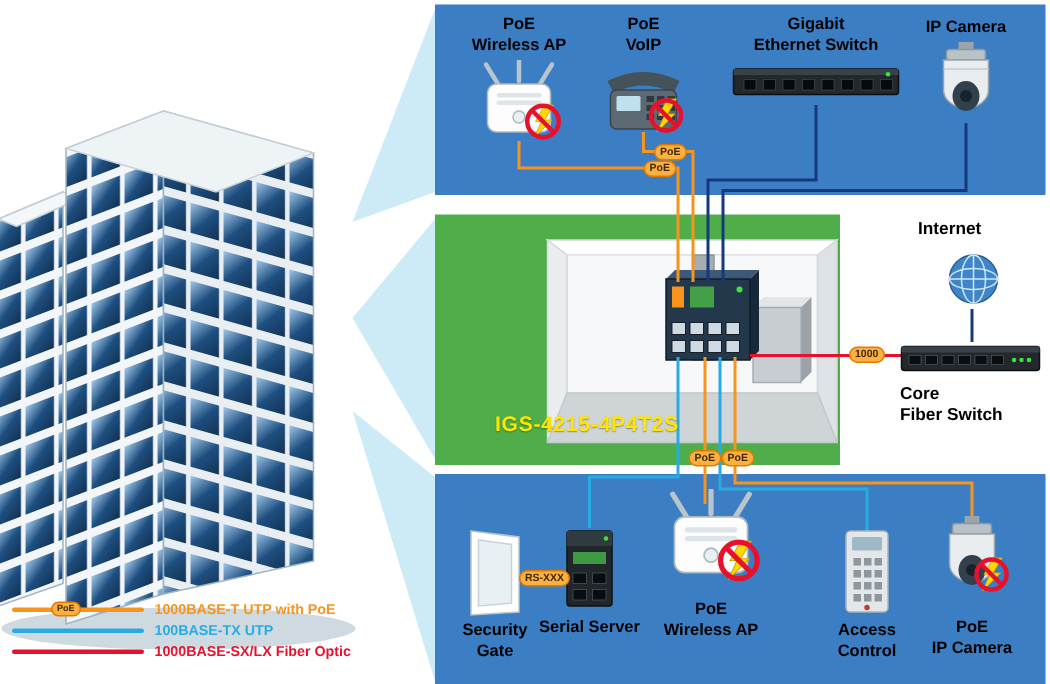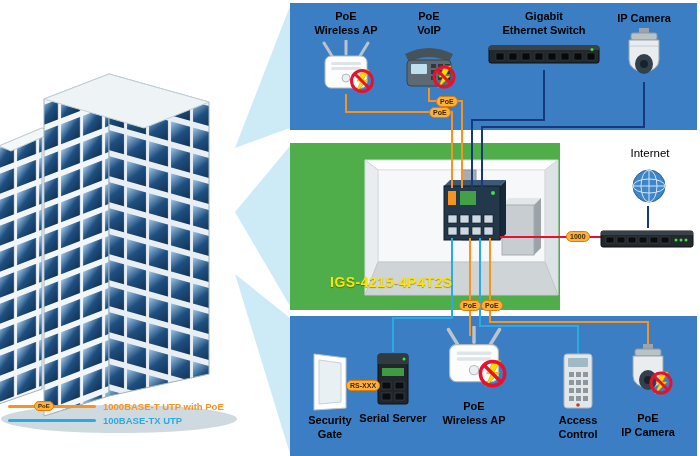--- a/index.html
+++ b/index.html
@@ -28,21 +28,21 @@
   .w{fill:none;stroke-width:2px;}
   .or{stroke:#f7941e;} .nv{stroke:#16397e;} .lb{stroke:#29abe2;}
   .rd{stroke:#e8112d;} .bk{stroke:#000;}
 
   .badge{background:#fcb040;border:1px solid #e07b00;border-radius:6px;color:#402800;
          font-size:7px;font-weight:bold;line-height:9px;padding:0 3px;white-space:nowrap;}
 
   .product-label{left:330px;top:274px;font-size:14px;font-weight:bold;color:#ffe600;
                  letter-spacing:.5px;text-shadow:0 1px 1px rgba(0,0,0,.35);}
 
-  .free-label{font-weight:normal;color:#000;text-align:center;white-space:pre-line;font-size:11.5px;line-height:1.25;}
+  .free-label{font-weight:bold;color:#000;text-align:left;white-space:pre-line;font-size:11.5px;line-height:1.25;}
   #internet-label{left:612px;top:146px;width:76px;}
   #core-label{left:600px;top:256px;width:96px;}
 
   
   #legend{left:8px;top:360px;width:270px;z-index:6;margin-top:39px;}
   .lg-row{display:flex;align-items:center;height:14px;gap:7px;}
   .lg-line{width:88px;height:3px;border-radius:2px;position:relative;flex:none;}
   .lg-badge{position:absolute;left:26px;top:-4px;background:#fcb040;border:1px solid #e07b00;
             border-radius:6px;color:#402800;font-size:6px;font-weight:bold;line-height:8px;padding:0 3px;}
   .lg-label{font-size:9.5px;font-weight:bold;white-space:nowrap;}
@@ -245,20 +245,22 @@
         <rect x="28" y="11" width="8" height="6"></rect>
           <rect x="39" y="11" width="8" height="6"></rect>
         <rect x="50" y="11" width="8" height="6"></rect>
           <rect x="61" y="11" width="8" height="6"></rect>
       </g>
       <circle cx="76" cy="14" r="1.5" fill="#39e639"></circle>
         <circle cx="81" cy="14" r="1.5" fill="#39e639"></circle>
       <circle cx="86" cy="14" r="1.5" fill="#39e639"></circle>
     </svg>
   </span>
+  <div class="abs free-label" id="core-label">Core
+Fiber Switch</div>
 
   <div class="abs product-label">IGS-4215-4P4T2S</div>
 
   <div class="abs device" style="left:356px;top:348px;width:74px;">
     <span>
       <svg width="46" height="62" viewBox="0 0 46 62">
         <rect x="8" y="6" width="30" height="50" rx="2" fill="#20262a" stroke="#0e1215"></rect>
         <rect x="8" y="6" width="30" height="10" fill="#2f3b40"></rect>
         <rect x="12" y="20" width="22" height="8" fill="#3f9a43"></rect>
         <g fill="#0a0d0f" stroke="#4a555c" stroke-width="0.5">
@@ -363,15 +365,19 @@
     <div class="lg-row">
       <span class="lg-line bg-or">
         <span class="lg-badge">PoE</span>
       </span>
       <span class="lg-label tx-or">1000BASE-T UTP with PoE</span>
     </div>
     <div class="lg-row">
       <span class="lg-line bg-lb"></span>
       <span class="lg-label tx-lb">100BASE-TX UTP</span>
     </div>
+    <div class="lg-row">
+      <span class="lg-line bg-rd"></span>
+      <span class="lg-label tx-rd">1000BASE-SX/LX Fiber Optic</span>
+    </div>
   </div>
 
 </div>
 
 </body></html>

